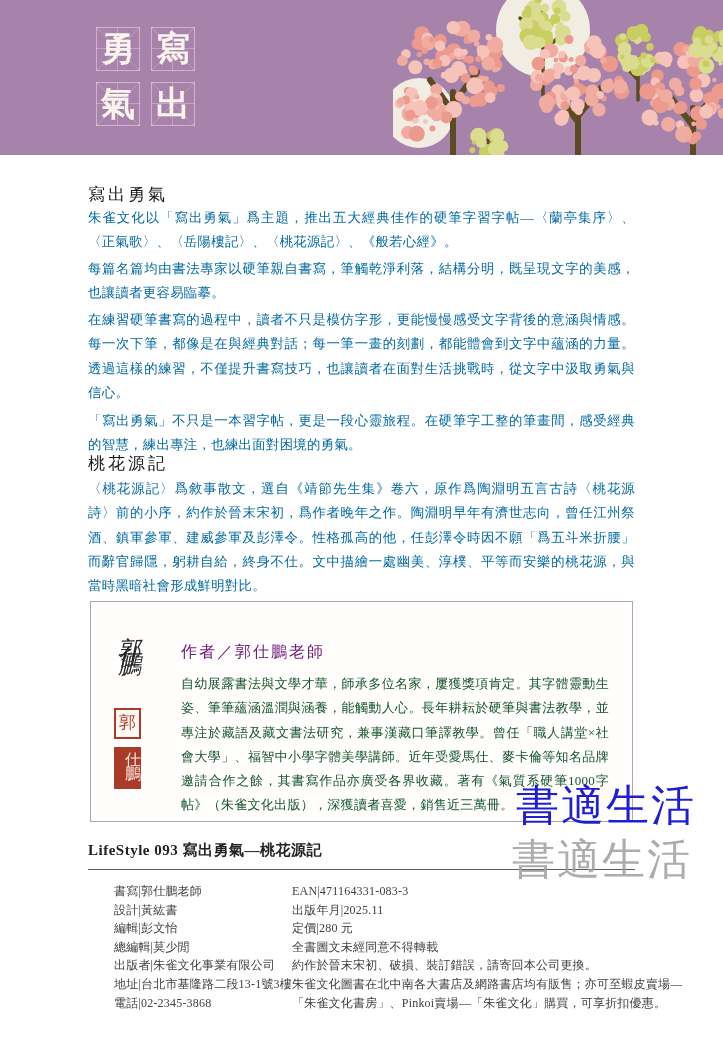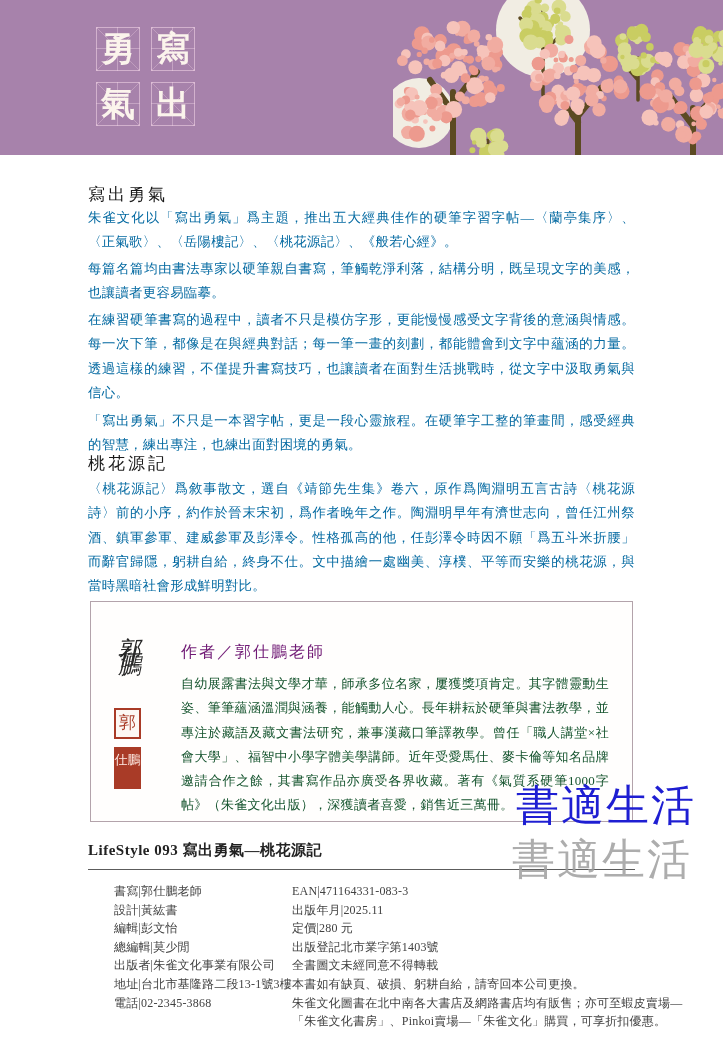--- a/index.html
+++ b/index.html
@@ -32,21 +32,21 @@
   p.body { font-size:13.4px; line-height:24.3px; letter-spacing:.3px; text-align:justify; color:#0369a1; }
   
   .author-box { position:absolute; left:90px; top:601px; width:543px; height:221px;
     border:1px solid #b3a3ab; background:#fffefd; }
   .signature { position:absolute; left:22px; top:16px; writing-mode:vertical-rl;
     font-size:23px; letter-spacing:9px; color:#272727; font-style:italic; transform:rotate(-1.5deg); }
   .seal { position:absolute; left:23px; width:27px; text-align:center; }
   .seal-outline { top:106px; height:31px; border:2px solid #a93b27; color:#a93b27;
     font-size:17px; line-height:26px; background:#fdf8f4; }
   .seal-solid { top:145px; height:42px; background:#a93b27; color:#fde9e2;
-    font-size:13px; line-height:14px; padding-top:6px; }
+    font-size:16px; line-height:14px; padding-top:6px;text-align:right; }
   .author-heading { position:absolute; left:90px; top:40px; font-size:16px; font-weight:normal;
     letter-spacing:2px; color:#701a75; }
   .bio { position:absolute; left:90px; top:70px; width:428px; font-size:13px;
     line-height:24.3px; letter-spacing:.3px; text-align:justify; color:#14532d; }
   
   .wm { position:absolute; font-size:43px; letter-spacing:2px; white-space:nowrap; }
   .wm-blue { left:516px; top:777px; color:#1e1ed2; }
   .wm-gray { left:512px; top:831px; color:#9f9f9f; opacity:.85; }
   
   .series { top:841px; font-size:15px; font-weight:bold; letter-spacing:.5px; color:#222; }
@@ -457,23 +457,22 @@
     <div class="cline">總編輯|莫少閒</div>
     <div class="cline">出版者|朱雀文化事業有限公司</div>
     <div class="cline">地址|台北市基隆路二段13-1號3樓</div>
     <div class="cline">電話|02-2345-3868</div>
   </div>
 
   <div class="colophon-col col-right">
     <div class="cline">EAN|471164331-083-3</div>
     <div class="cline">出版年月|2025.11</div>
     <div class="cline">定價|280 元</div>
-    <div class="cline">出版登記北市業字第1403號</div>
     <div class="cline">全書圖文未經同意不得轉載</div>
-    <div class="cline">本書如有缺頁、破損、躬耕自給，請寄回本公司更換。</div>
+    <div class="cline">約作於晉末宋初、破損、裝訂錯誤，請寄回本公司更換。</div>
     <div class="cline">朱雀文化圖書在北中南各大書店及網路書店均有販售；亦可至蝦皮賣場—</div>
     <div class="cline">「朱雀文化書房」、Pinkoi賣場—「朱雀文化」購買，可享折扣優惠。</div>
   </div>
 
   <div class="wm wm-blue">書適生活</div>
   <div class="wm wm-gray">書適生活</div>
 
 </div>
 
 </body></html>

